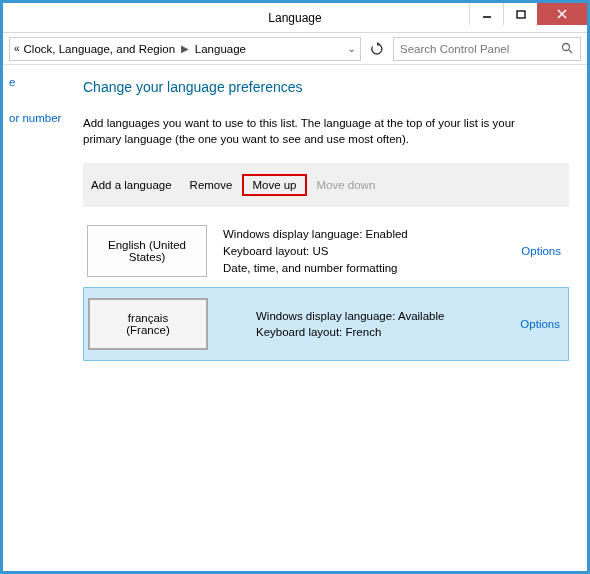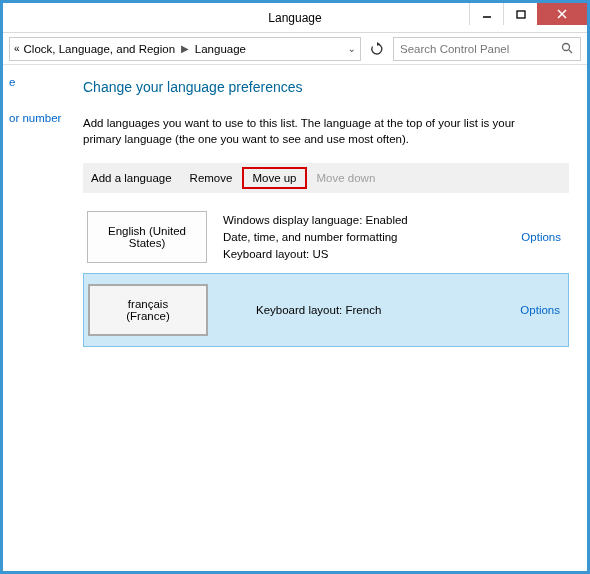--- a/index.html
+++ b/index.html
@@ -20,21 +20,21 @@
   .search { width: 188px; height: 24px; border: 1px solid #ccc; display: flex; align-items: center; padding: 0 6px; font-size: 11.5px; color: #777; justify-content: space-between; }
 
   .body-area { display: flex; height: calc(100% - 62px); }
   .sidebar { width: 62px; padding: 8px 6px; font-size: 11.5px; color: #0066cc; line-height: 1.6; overflow: hidden; white-space: nowrap; }
   .sidebar div { margin-bottom: 18px; }
 
   .main { flex: 1; padding: 14px 18px 10px 18px; }
   .page-title { color: #006699; font-size: 14px; font-weight: 400; margin-bottom: 20px; }
   .page-desc { font-size: 11.5px; color: #000; margin-bottom: 16px; line-height: 1.4; max-width: 460px; }
 
-  .toolbar { background: #f0f0f0; height: 30px; display: flex; align-items: center; padding: 0 8px; gap: 18px; font-size: 11.5px; }
+  .toolbar { background: #f0f0f0; height: 44px; display: flex; align-items: center; padding: 0 8px; gap: 18px; font-size: 11.5px; }
   .tb-item { color: #000; }
   .tb-item.disabled { color: #a0a0a0; }
   .highlight-box { border: 2px solid #d40000; padding: 3px 8px; margin: -3px -8px; text-align: center; }
 
   .lang-list { margin-top: 8px; }
   .lang-row { display: flex; align-items: center; padding: 10px 8px 10px 4px; gap: 16px; }
   .lang-row.selected { background: #cde8f6; border: 1px solid #7fc4e8; gap: 48px; }
   .lang-tile { border: 1px solid #bbb; background: #fdfdfd; width: 120px; height: 52px; display: flex; align-items: center; justify-content: center; text-align: center; font-size: 11.5px; padding: 16px; }
   .lang-row.selected .lang-tile { border: 2px solid #aaa; background: #f5f5f5; }
   .lang-details { flex: 1; font-size: 11.5px; line-height: 1.45; color: #000; }
@@ -108,31 +108,32 @@
     </div>
 
     <div class="lang-list">
 
       <div class="lang-row">
         <div class="lang-tile">
           <span>English (United States)</span>
         </div>
         <div class="lang-details">
           <div>Windows display language: Enabled</div>
+          <div>Keyboard layout: US</div>
           <div>Date, time, and number formatting</div>
-          <div>Keyboard layout: US</div>
         </div>
         <div class="lang-options">Options</div>
       </div>
 
       <div class="lang-row selected">
         <div class="lang-tile">
           <span>français (France)</span>
         </div>
         <div class="lang-details">
+          <div>Windows display language: Available</div>
           <div>Keyboard layout: French</div>
         </div>
         <div class="lang-options">Options</div>
       </div>
 
     </div>
   </div>
 </div>
 
 </body></html>

